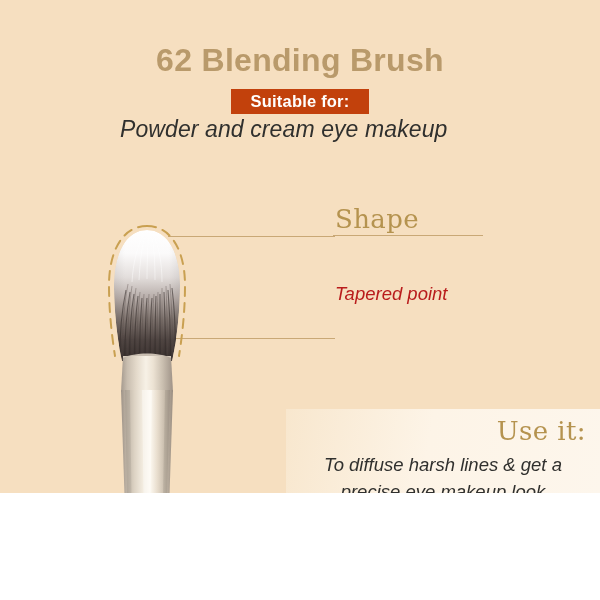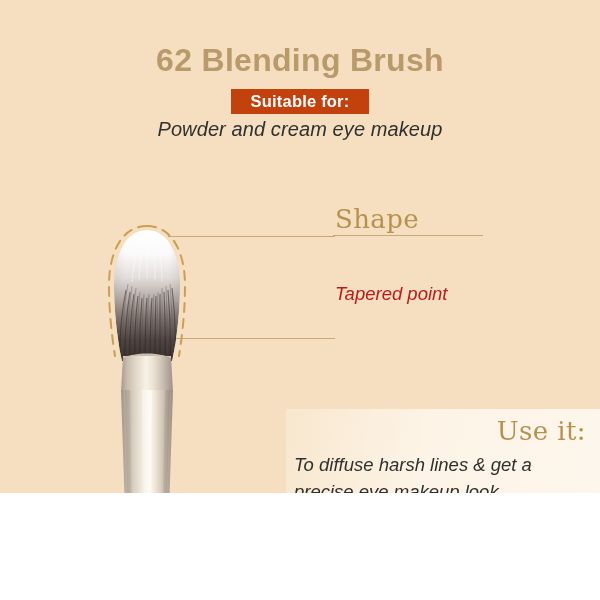--- a/index.html
+++ b/index.html
@@ -46,23 +46,22 @@
     font-size: 16.5px;
     line-height: 25px;
     text-align: center;
     letter-spacing: 0.2px;
   }
   .subtitle {
     position: absolute;
     top: 117px;
     left: 120px;
     width: 360px;
-    text-align: center;
     font-style: italic;
-    font-size: 20px;
+    font-size: 23px;
     line-height: 25px;
     color: #30302e;
     letter-spacing: 0.1px;
   }
 
   
   .feature {
     position: absolute;
   }
   .feature .f-head {
@@ -117,20 +116,21 @@
     font-size: 26px;
     color: #b5934f;
     letter-spacing: 0.4px;
     line-height: 30px;
   }
   #use-panel .u-body {
     position: absolute;
     top: 42px;
     left: 8px;
     width: 298px;
+    text-align: center;
     font-style: italic;
     font-size: 18.5px;
     line-height: 27px;
     color: #30302e;
   }
 
   
   #brush {
     position: absolute;
     top: 222px;

